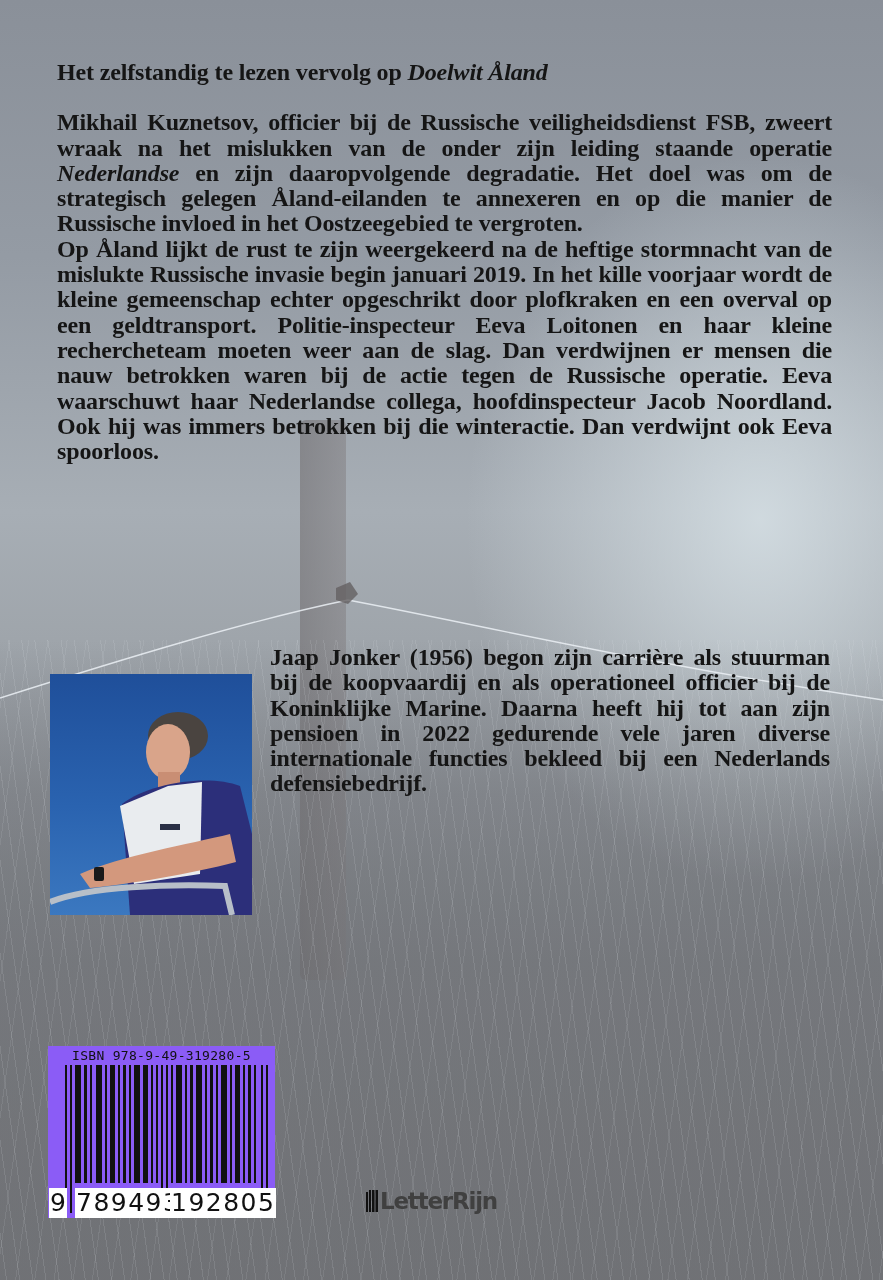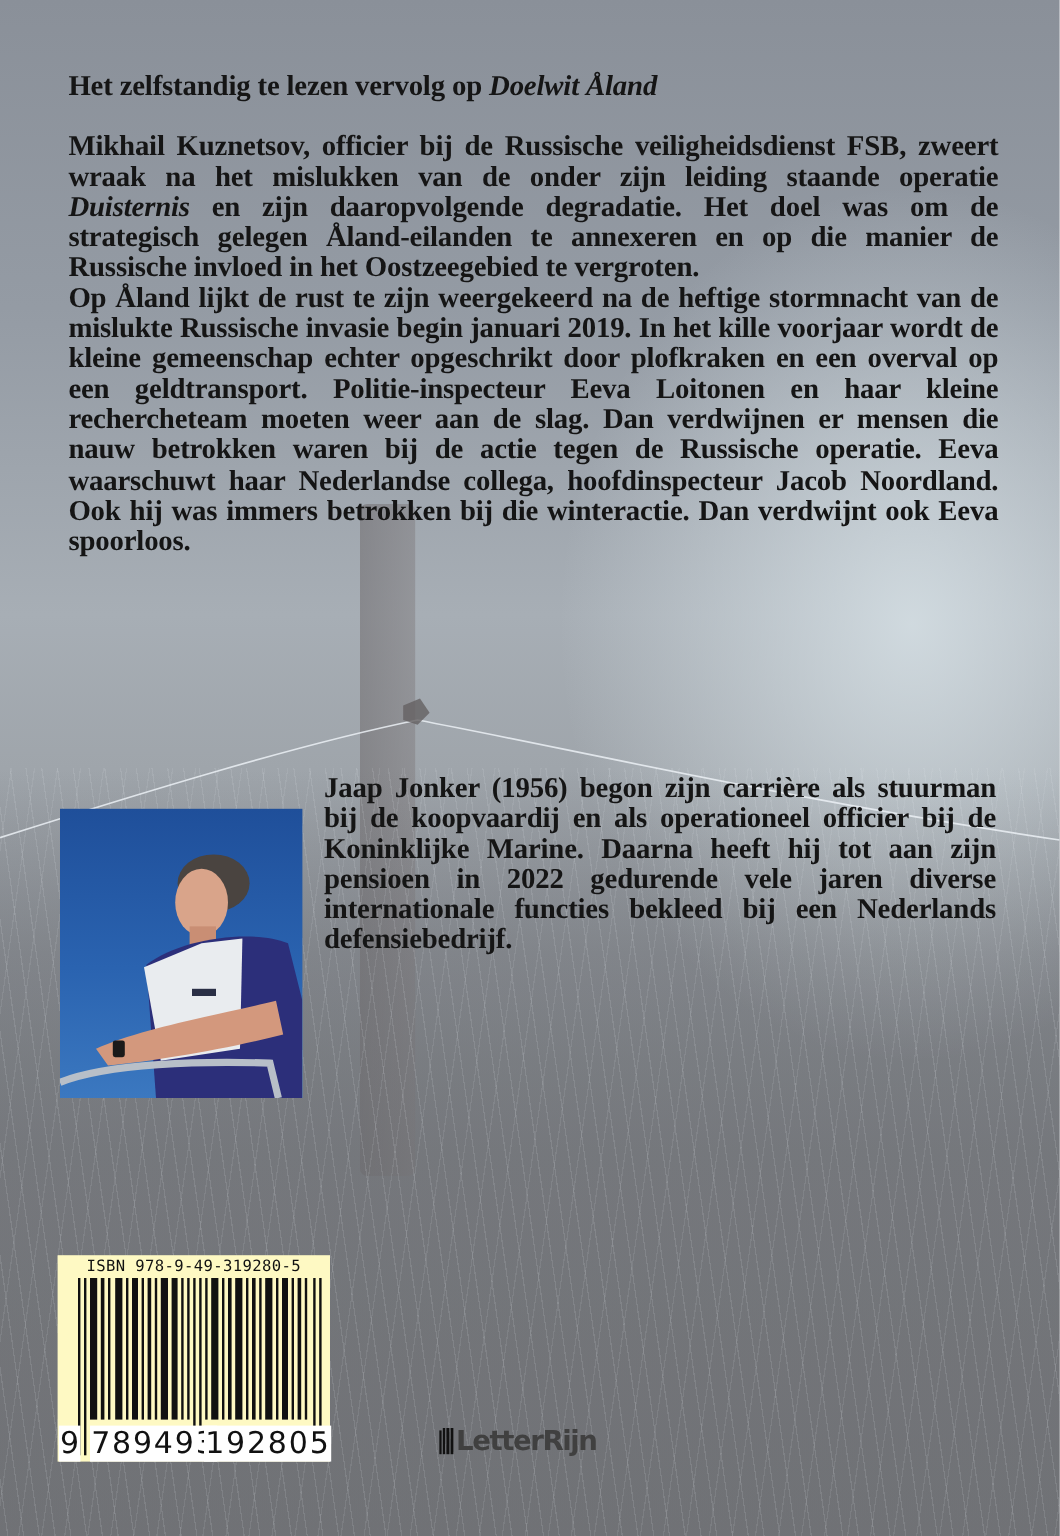--- a/index.html
+++ b/index.html
@@ -34,21 +34,21 @@
     .intro .tagline { margin-bottom: 25px; }
     .bio { left: 270px; top: 645px; width: 560px; }
     i { font-style: italic; }
     .photo {
       position: absolute; left: 50px; top: 674px; width: 202px; height: 241px;
       overflow: hidden;
       background: linear-gradient(180deg, #1f4f9a 0%, #2a63b0 55%, #3b78c0 100%);
     }
     .barcode-box {
       position: absolute; left: 48px; top: 1046px; width: 227px; height: 172px;
-      background: #fef9c3;
+      background: #8b5cf6;
     }
     .isbn-text {
       position: absolute; left: 0; right: 0; top: 2px; text-align: center;
       font-family: "DejaVu Sans Mono", "Liberation Mono", monospace;
       font-size: 13px; letter-spacing: 0.3px; color: #111;
     }
     .bars { position: absolute; left: 17px; top: 19px; width: 204px; height: 148px; }
     .ean-digits {
       position: absolute; left: 0; right: 0; bottom: 0; height: 30px;
       font-family: "DejaVu Sans", "Liberation Sans", sans-serif;
@@ -74,21 +74,21 @@
     <path d="M0,698 C120,660 250,620 348,600 C480,625 650,665 883,700" stroke="rgba(235,240,245,0.85)" stroke-width="1.4" fill="none"></path>
     <path d="M336,588 l14,-6 l8,12 l-10,10 l-12,-4 z" fill="rgba(100,96,98,0.8)"></path>
   </svg>
 </div>
 
 <div class="text-block intro">
   <p class="tagline" style="text-align:left;">
     <span>Het zelfstandig te lezen vervolg op </span><i>Doelwit Åland</i>
   </p>
   <p>
-    <span>Mikhail Kuznetsov, officier bij de Russische veiligheidsdienst FSB, zweert wraak na het mislukken van de onder zijn leiding staande operatie </span><i>Duisternis</i><span> en zijn daaropvolgende degradatie. Het doel was om de strategisch gelegen Åland-eilanden te annexeren en op die manier de Russische invloed in het Oostzeegebied te vergroten.</span>
+    <span>Mikhail Kuznetsov, officier bij de Russische veiligheidsdienst FSB, zweert wraak na het mislukken van de onder zijn leiding staande operatie </span><i>Nederlandse</i><span> en zijn daaropvolgende degradatie. Het doel was om de strategisch gelegen Åland-eilanden te annexeren en op die manier de Russische invloed in het Oostzeegebied te vergroten.</span>
   </p>
   <p>Op Åland lijkt de rust te zijn weergekeerd na de heftige stormnacht van de mislukte Russische invasie begin januari 2019. In het kille voorjaar wordt de kleine gemeenschap echter opgeschrikt door plofkraken en een overval op een geldtransport. Politie-inspecteur Eeva Loitonen en haar kleine rechercheteam moeten weer aan de slag. Dan verdwijnen er mensen die nauw betrokken waren bij de actie tegen de Russische operatie. Eeva waarschuwt haar Nederlandse collega, hoofdinspecteur Jacob Noordland. Ook hij was immers betrokken bij die winteractie. Dan verdwijnt ook Eeva spoorloos.</p>
 </div>
 
 <div class="photo" title="Author photo: man in white life vest against blue sky">
   <svg width="202" height="241" viewBox="0 0 202 241">
 
     <ellipse cx="128" cy="62" rx="30" ry="24" fill="#4a4440"></ellipse>
 
     <ellipse cx="118" cy="78" rx="22" ry="28" fill="#d9a48a"></ellipse>

